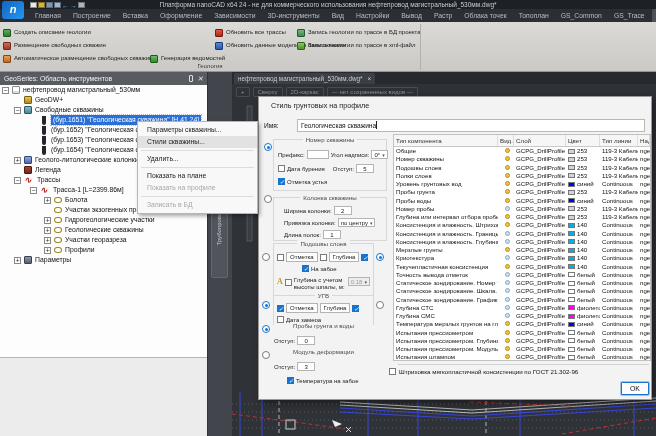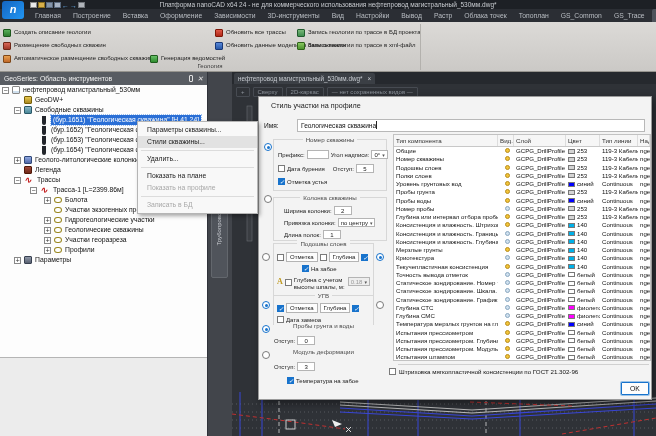--- a/index.html
+++ b/index.html
@@ -348,21 +348,21 @@
   <div class="msep"></div>
   <div class="mi">Удалить...</div>
   <div class="msep"></div>
   <div class="mi">Показать на плане</div>
   <div class="mi dis">Показать на профиле</div>
   <div class="msep"></div>
   <div class="mi dis">Записать в БД</div>
 </div>
 
 <div id="dlg" class="abs">
-  <div id="dlg-title" class="abs">Стиль участки на профиле</div>
+  <div id="dlg-title" class="abs">Стиль грунтовых на профиле</div>
   <div id="name-label" class="abs">Имя:</div>
   <div id="name-input" class="abs"><span>Геологическая скважина</span><i></i></div>
 
   <i class="rd ck" style="left:5px;top:46px"></i>
   <div class="fs" style="left:14px;top:42px;width:114px;height:52px">
     <div class="leg"><b>Номер скважины</b></div>
     <div class="frow" style="left:4px;top:10px">
       <span>Префикс:</span>
       <span class="inp" style="min-width:22px"></span>
       <span>Угол надписи:</span>

